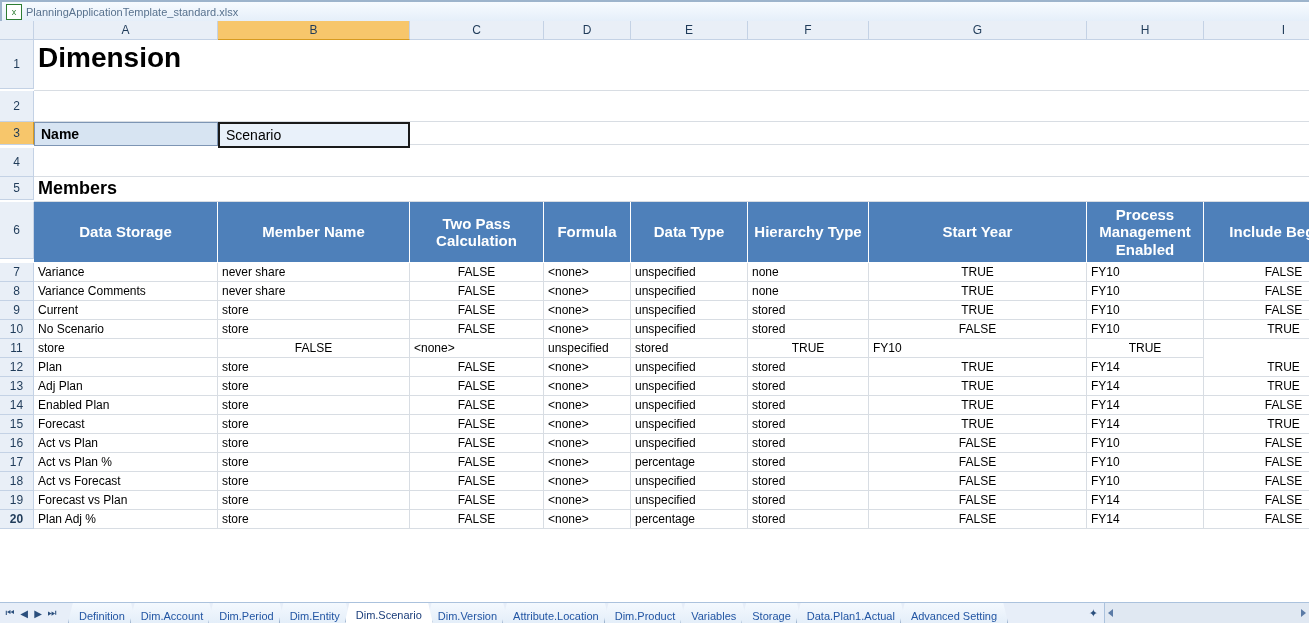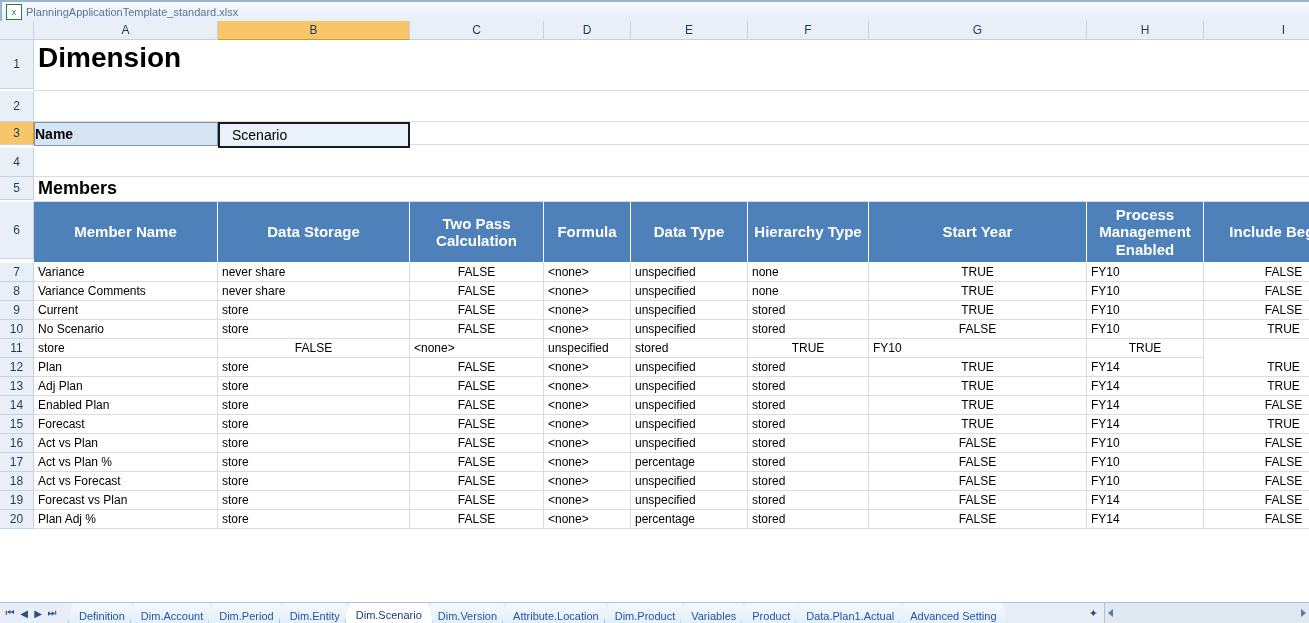--- a/index.html
+++ b/index.html
@@ -101,29 +101,29 @@
     display: flex;
     align-items: flex-end;
     padding-bottom: 2px;
   }
   .name-label-cell {
     background: #d7e4f2;
     border: 1px solid #7d95b4;
     font-weight: bold;
     font-size: 14px;
     height: 22px;
-    padding-left: 0;
+    padding-left: 6px;
     display: flex; align-items: center;
   }
   .name-value-cell {
     background: #e9f1fa;
     border: 2px solid #1a1a1a;
     font-size: 14px;
     height: 22px;
-    padding-left: 12px;
+    padding-left: 6px;
     display: flex; align-items: center;
   }
 
   .thcell {
     background: #4e80ba;
     color: #fff;
     font-weight: bold;
     font-size: 15px;
     border-right: 1px solid #fff;
     border-bottom: 1px solid #fff;
@@ -272,22 +272,22 @@
   </div>
 
   <div class="cols">
     <div class="row-head h5">5</div>
     <div class="members-title spanfull h5">Members</div>
   </div>
 
   <div class="cols" id="table-header-row">
     <div class="row-head h6">6</div>
 
-  <div class="thcell">Member Name</div>
-      <div class="thcell">Data Storage</div>
+  <div class="thcell">Data Storage</div>
+      <div class="thcell">Member Name</div>
       <div class="thcell">Two Pass Calculation</div>
       <div class="thcell">Formula</div>
       <div class="thcell">Data Type</div>
       <div class="thcell">Hierarchy Type</div>
       <div class="thcell">Start Year</div>
       <div class="thcell">Process Management Enabled</div>
       <div class="thcell">Include BegBal</div>
     </div>
 
   <div id="data-rows">
@@ -440,21 +440,21 @@
         <div class="cell">store</div>
         <div class="cell center">FALSE</div>
         <div class="cell">&lt;none&gt;</div>
         <div class="cell">unspecified</div>
         <div class="cell">stored</div>
         <div class="cell center">FALSE</div>
         <div class="cell">FY14</div>
         <div class="cell center">FALSE</div>
       </div>
       <div class="cols data-row">
-        <div class="row-head" style="height: 18px;">20</div>
+        <div class="row-head" style="height: 18px; font-weight: bold;">20</div>
         <div class="cell">Plan Adj %</div>
         <div class="cell">store</div>
         <div class="cell center">FALSE</div>
         <div class="cell">&lt;none&gt;</div>
         <div class="cell">percentage</div>
         <div class="cell">stored</div>
         <div class="cell center">FALSE</div>
         <div class="cell">FY14</div>
         <div class="cell center">FALSE</div>
       </div>
@@ -472,21 +472,21 @@
   <div class="tabs" id="tabs">
       <div class="tab">Definition</div>
       <div class="tab">Dim.Account</div>
       <div class="tab">Dim.Period</div>
       <div class="tab">Dim.Entity</div>
       <div class="tab active">Dim.Scenario</div>
       <div class="tab">Dim.Version</div>
       <div class="tab">Attribute.Location</div>
       <div class="tab">Dim.Product</div>
       <div class="tab">Variables</div>
-      <div class="tab">Product</div>
+      <div class="tab">Storage</div>
       <div class="tab">Data.Plan1.Actual</div>
       <div class="tab">Advanced Setting</div>
     </div>
   <div class="tab-small-btns">
     <span>✦</span>
   </div>
   <div class="hscroll"></div>
 </div>
 
 </body></html>

